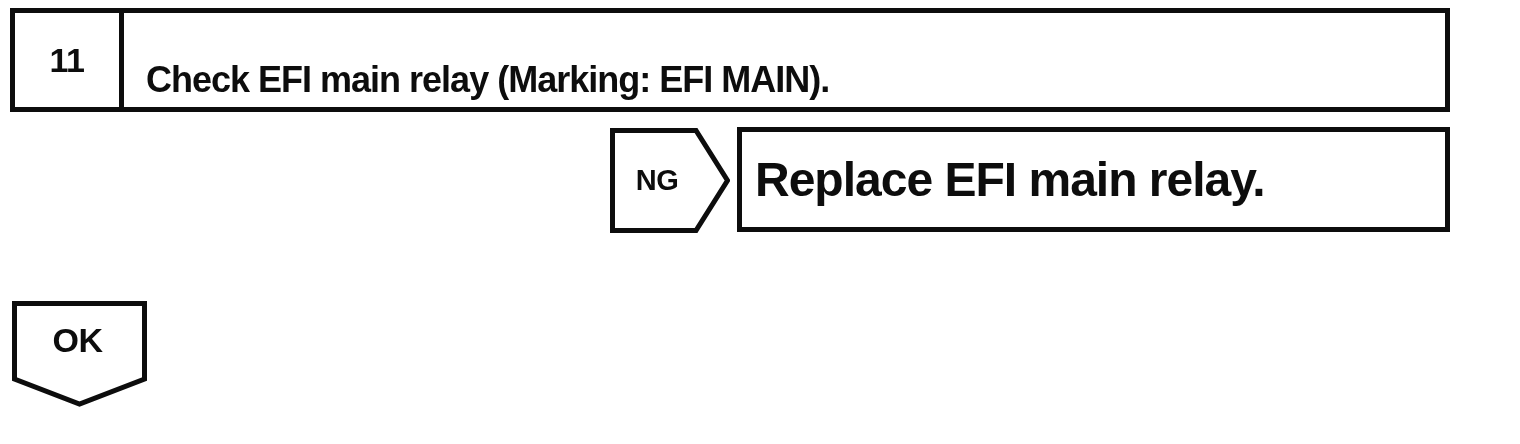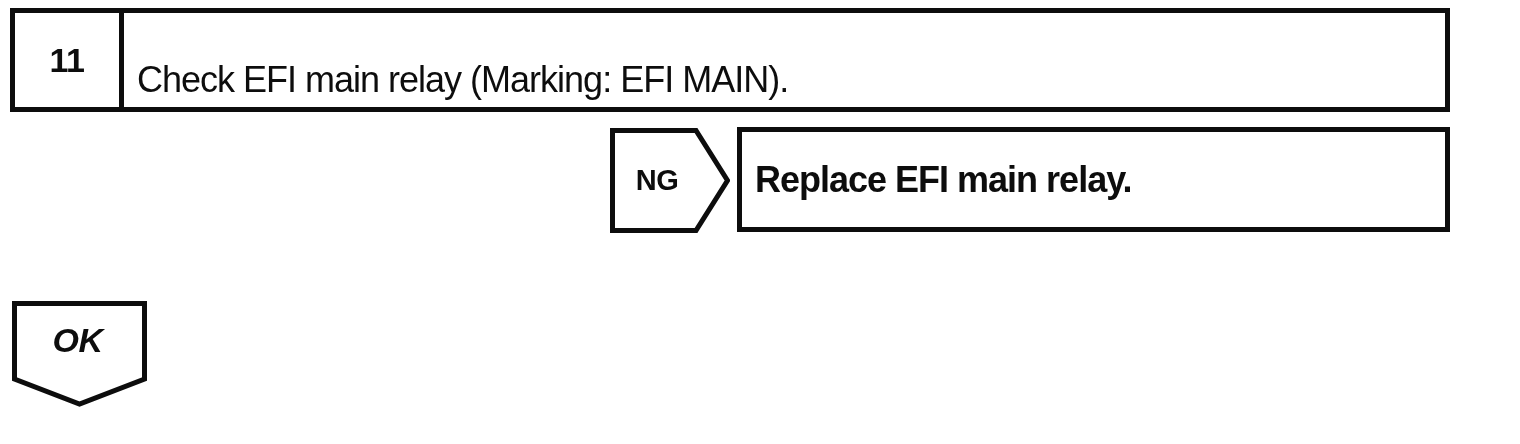--- a/index.html
+++ b/index.html
@@ -34,23 +34,23 @@
     align-items:center;
     justify-content:center;
     font-size:34px;
     font-weight:bold;
     letter-spacing:-0.5px;
   }
   .step-instruction{
     flex:1;
     display:flex;
     align-items:center;
-    padding-left:13px;
+    padding-left:22px;
     font-size:36px;
-    font-weight:normal;
+    font-weight:bold;
     letter-spacing:-1px;
     white-space:nowrap;
     margin-top:39px;
   }
   
   .ng-connector{
     position:absolute;
     left:610px; top:128px;
     width:120px; height:105px;
   }
@@ -69,21 +69,21 @@
   
   .ng-action-box{
     position:absolute;
     left:737px; top:127px;
     width:713px; height:105px;
     border:5px solid var(--ink);
     box-sizing:border-box;
     display:flex;
     align-items:center;
     padding-left:13px;
-    font-size:36px;
+    font-size:48px;
     font-weight:bold;
     letter-spacing:-1px;
     background:var(--paper);
     white-space:nowrap;
   }
   
   .ok-connector{
     position:absolute;
     left:12px; top:301px;
     width:135px; height:106px;
@@ -92,21 +92,20 @@
   .ok-label{
     position:absolute;
     left:0; top:0;
     width:131px; height:78px;
     display:flex;
     align-items:center;
     justify-content:center;
     font-size:34px;
     font-weight:bold;
     letter-spacing:-0.5px;
-    font-style:italic;
   }
   .shape-stroke{
     fill:#ffffff;
     stroke:var(--ink);
     stroke-width:5;
     stroke-linejoin:miter;
   }
 </style>
 </head>
 <body>

